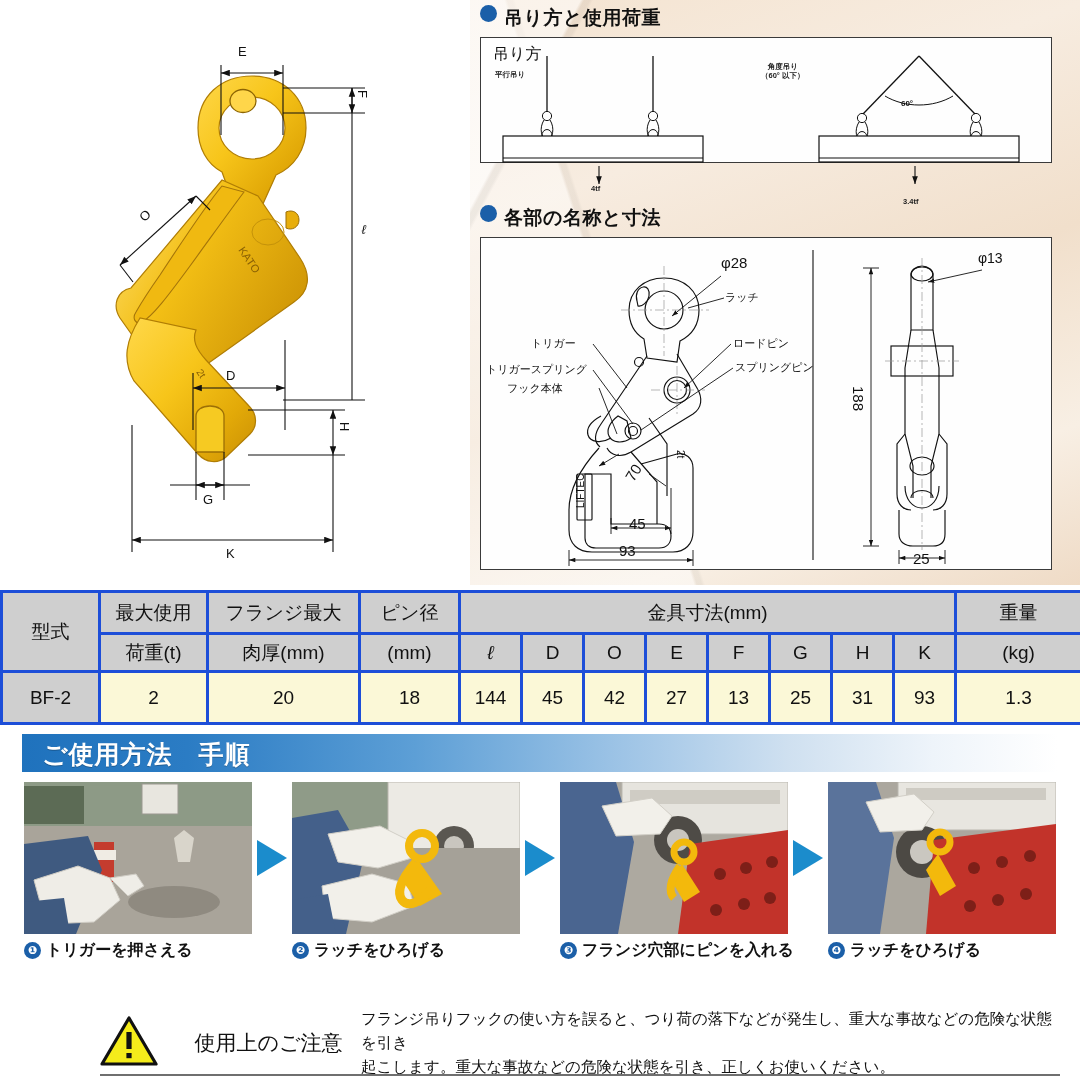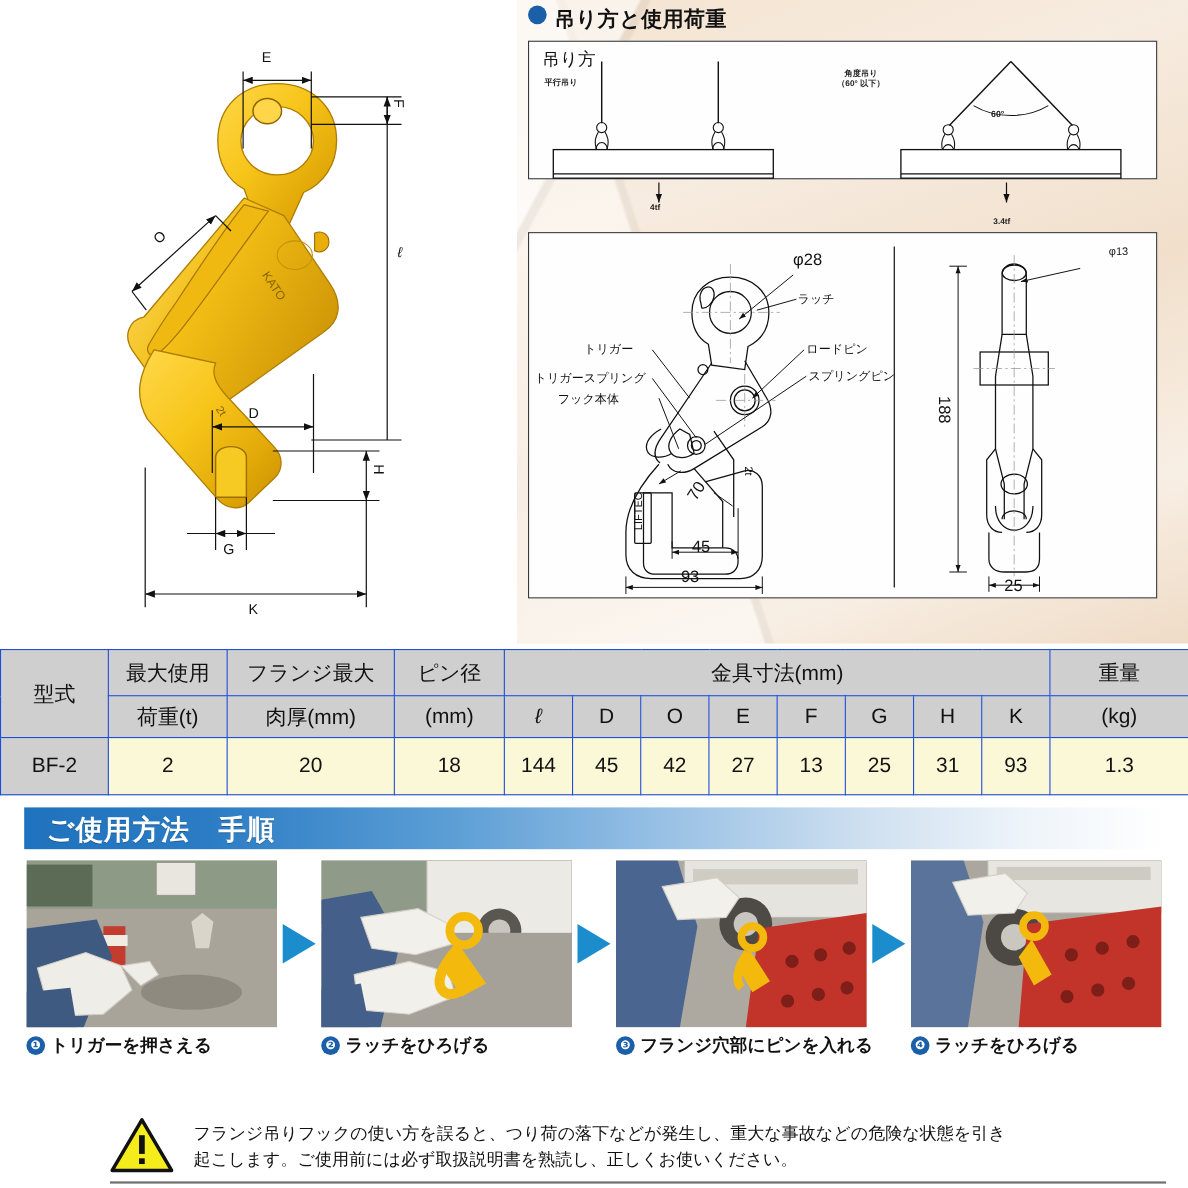--- a/index.html
+++ b/index.html
@@ -35,21 +35,21 @@
 
   
   .dgm-label{position:absolute;font-size:11px;color:#111;}
   .tiny{font-size:7.5px;font-weight:bold;color:#222;line-height:1.25;}
   .dim{position:absolute;font-size:13px;color:#111;font-family:"Liberation Sans",sans-serif;}
 
   
   .spec-wrap{position:absolute;left:0;top:590px;width:1080px;}
   table.spec{border-collapse:collapse;width:1080px;table-layout:fixed;}
   table.spec td,table.spec th{
-    border:1px solid #1d4ed8;text-align:center;vertical-align:middle;
+    border:3px solid #1d4ed8;text-align:center;vertical-align:middle;
     font-size:19px;color:#111;font-weight:normal;padding:0;
   }
   .hdr{background:#cfcfcf;}
   .val{background:#fbf8d7;}
   .val-model{background:#cfcfcf;}
   .h-row1{height:42px;}
   .h-row2{height:38px;}
   .d-row{height:52px;}
   .sub{font-size:18px;}
 
@@ -244,20 +244,24 @@
           </g>
           <line x1="434" y1="128" x2="434" y2="146" stroke="#111" stroke-width="1.1" marker-end="url(#ar2)"></line>
         </svg>
 
         <div class="tiny" style="position:absolute;left:110px;top:146px;">4tf</div>
         <div class="tiny" style="position:absolute;left:422px;top:146px;margin-top:13px;">3.4tf</div>
       </div>
     </div>
 
     <div class="sec" style="left:480px;top:205px;width:590px;">
+      <div class="sec-title">
+        <span class="bullet"></span>
+        <span>各部の名称と寸法</span>
+      </div>
       <div class="sec-box" style="margin-top:6px;width:572px;height:333px;">
 
         <svg width="572" height="333" viewBox="0 0 572 333" style="position:absolute;left:0;top:0;">
           <defs>
             <marker id="ar3" markerWidth="8" markerHeight="8" refX="7" refY="2.5" orient="auto">
               <path d="M0,0 L7,2.5 L0,5 z" fill="#111"></path>
             </marker>
             <marker id="ar3s" markerWidth="8" markerHeight="8" refX="0" refY="2.5" orient="auto">
               <path d="M7,0 L0,2.5 L7,5 z" fill="#111"></path>
             </marker>
@@ -353,21 +357,21 @@
         </svg>
 
         <div class="dgm-label" style="left:50px;top:98px;">トリガー</div>
         <div class="dgm-label" style="left:5px;top:124px;">トリガースプリング</div>
         <div class="dgm-label" style="left:26px;top:143px;">フック本体</div>
         <div class="dgm-label" style="left:244px;top:52px;">ラッチ</div>
         <div class="dgm-label" style="left:252px;top:98px;">ロードピン</div>
         <div class="dgm-label" style="left:254px;top:122px;">スプリングピン</div>
 
         <div class="dgm-label" style="left:240px;top:16px;font-size:15px;text-align:right;">φ28</div>
-        <div class="dgm-label" style="left:497px;top:12px;font-size:10px;margin-left:30px;">φ13</div>
+        <div class="dgm-label" style="left:497px;top:12px;font-size:14px;">φ13</div>
         <div class="dgm-label" style="left:144px;top:226px;font-size:15px;transform:rotate(-58deg);">70</div>
         <div class="dgm-label" style="left:148px;top:277px;font-size:15px;">45</div>
         <div class="dgm-label" style="left:138px;top:304px;font-size:15px;">93</div>
         <div class="dgm-label" style="left:369px;top:148px;font-size:15px;writing-mode:vertical-rl;">188</div>
         <div class="dgm-label" style="left:432px;top:312px;font-size:15px;">25</div>
       </div>
     </div>
   </div>
 
   <div class="spec-wrap">
@@ -563,21 +567,22 @@
 
   <div class="caution">
     <div class="caution-inner">
       <div class="warn-tri">
         <svg width="58" height="52" viewBox="0 0 58 52">
           <path d="M29,3 L56,49 L2,49 Z" fill="#f5ec1b" stroke="#111" stroke-width="3.2" stroke-linejoin="round"></path>
           <rect x="26.4" y="17" width="5.2" height="17" fill="#111"></rect>
           <rect x="26.4" y="38" width="5.2" height="5.2" fill="#111"></rect>
         </svg>
       </div>
+      <div class="caution-head">使用上のご注意</div>
       <div class="caution-body">
         <div>フランジ吊りフックの使い方を誤ると、つり荷の落下などが発生し、重大な事故などの危険な状態を引き</div>
-        <div>起こします。ご使用前には必ず取扱説明書を熟読し、正しくお使いください。</div>
+        <div>起こします。重大な事故などの危険な状態を引き、正しくお使いください。</div>
       </div>
     </div>
     <div class="caution-rule"></div>
   </div>
 
 </div>
 
 </body></html>

